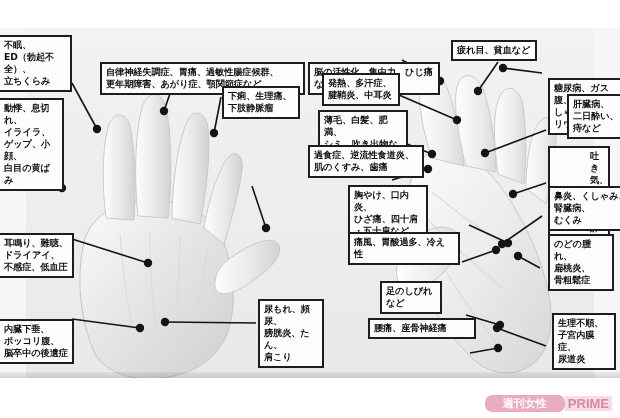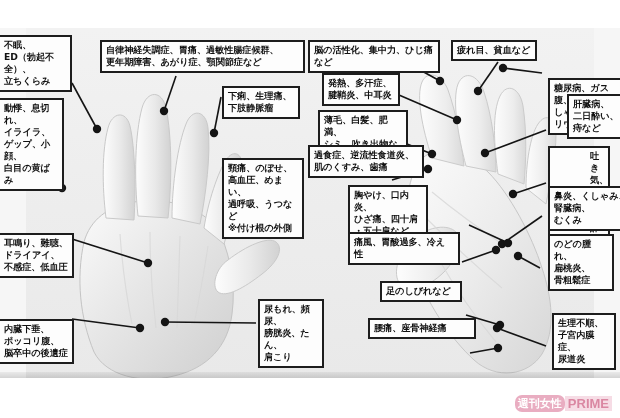--- a/index.html
+++ b/index.html
@@ -48,38 +48,38 @@
     font-size:9.2px;
     line-height:1.30;
     letter-spacing:-0.1px;
     padding:2px 4px 3px 4px;
     box-sizing:border-box;
     white-space:pre-line;
     font-weight:600;
     z-index:40;
     font-family:"DejaVu Sans","Liberation Sans",sans-serif;
   }
-  .lbl.wide{font-size:9.2px;}
+  .lbl.wide{font-size:9.2px;margin-top:22px;}
 
   
   #leads{position:absolute;left:0;top:0;width:620px;height:350px;z-index:30;}
   #leads line{stroke:#141414;stroke-width:1.6;}
   #leads circle{fill:#141414;}
 
   
   #wm{
     position:absolute;right:8px;bottom:6px;
     display:flex;align-items:center;
     z-index:60;
     opacity:.95;
   }
   #wm .jp{
     background:#e8a9be;color:#ffffff;
     font-size:11px;font-weight:700;
-    padding:1px 3px;letter-spacing:0px;
+    padding:1px 18px;letter-spacing:0px;
     font-family:"DejaVu Sans","Liberation Sans",sans-serif;
     border-radius:7px;
   }
   #wm .en{
     background:#f6dbe4;color:#d9819e;
     font-size:13px;font-weight:700;
     padding:0px 3px;letter-spacing:0px;
     font-family:"Liberation Sans",sans-serif;
   }
 </style>
@@ -235,24 +235,20 @@
 ED（勃起不全）、
 立ちくらみ</div>
   <div class="lbl" style="left:-2px;top:98px;width:66px;">動悸、息切れ、
 イライラ、
 ゲップ、小顔、
 白目の黄ばみ</div>
   <div class="lbl wide" style="left:100px;top:40px;width:205px;">自律神経失調症、胃痛、過敏性腸症候群、
 更年期障害、あがり症、顎関節症など</div>
   <div class="lbl" style="left:222px;top:86px;width:78px;">下痢、生理痛、
 下肢静脈瘤</div>
-  <div class="lbl" style="left:222px;top:158px;width:82px;">頸痛、のぼせ、
-高血圧、めまい、
-過呼吸、うつなど
-※付け根の外側</div>
   <div class="lbl" style="left:-2px;top:233px;width:76px;">耳鳴り、難聴、
 ドライアイ、
 不感症、低血圧</div>
   <div class="lbl" style="left:-2px;top:319px;width:76px;">内臓下垂、
 ポッコリ腹、
 脳卒中の後遺症</div>
   <div class="lbl" style="left:258px;top:299px;width:66px;">尿もれ、頻尿、
 膀胱炎、たん、
 肩こり</div>
 
@@ -275,21 +271,21 @@
   <div class="lbl" style="left:548px;top:186px;width:90px;">鼻炎、くしゃみ、
 腎臓病、
 むくみ</div>
   <div class="lbl" style="left:348px;top:185px;width:80px;">胸やけ、口内炎、
 ひざ痛、四十肩
 ・五十肩など</div>
   <div class="lbl" style="left:548px;top:234px;width:66px;">のどの腫れ、
 扁桃炎、
 骨粗鬆症</div>
   <div class="lbl" style="left:348px;top:232px;width:112px;">痛風、胃酸過多、冷え性</div>
-  <div class="lbl" style="left:380px;top:281px;width:82px;">足のしびれなど</div>
+  <div class="lbl" style="left:380px;top:281px;width:62px;">足のしびれなど</div>
   <div class="lbl" style="left:368px;top:318px;width:108px;">腰痛、座骨神経痛</div>
   <div class="lbl" style="left:552px;top:313px;width:64px;">生理不順、
 子宮内膜症、
 尿道炎</div>
 
   <div id="wm">
     <span class="jp">週刊女性</span>
       <span class="en">PRIME</span>
   </div>
 

